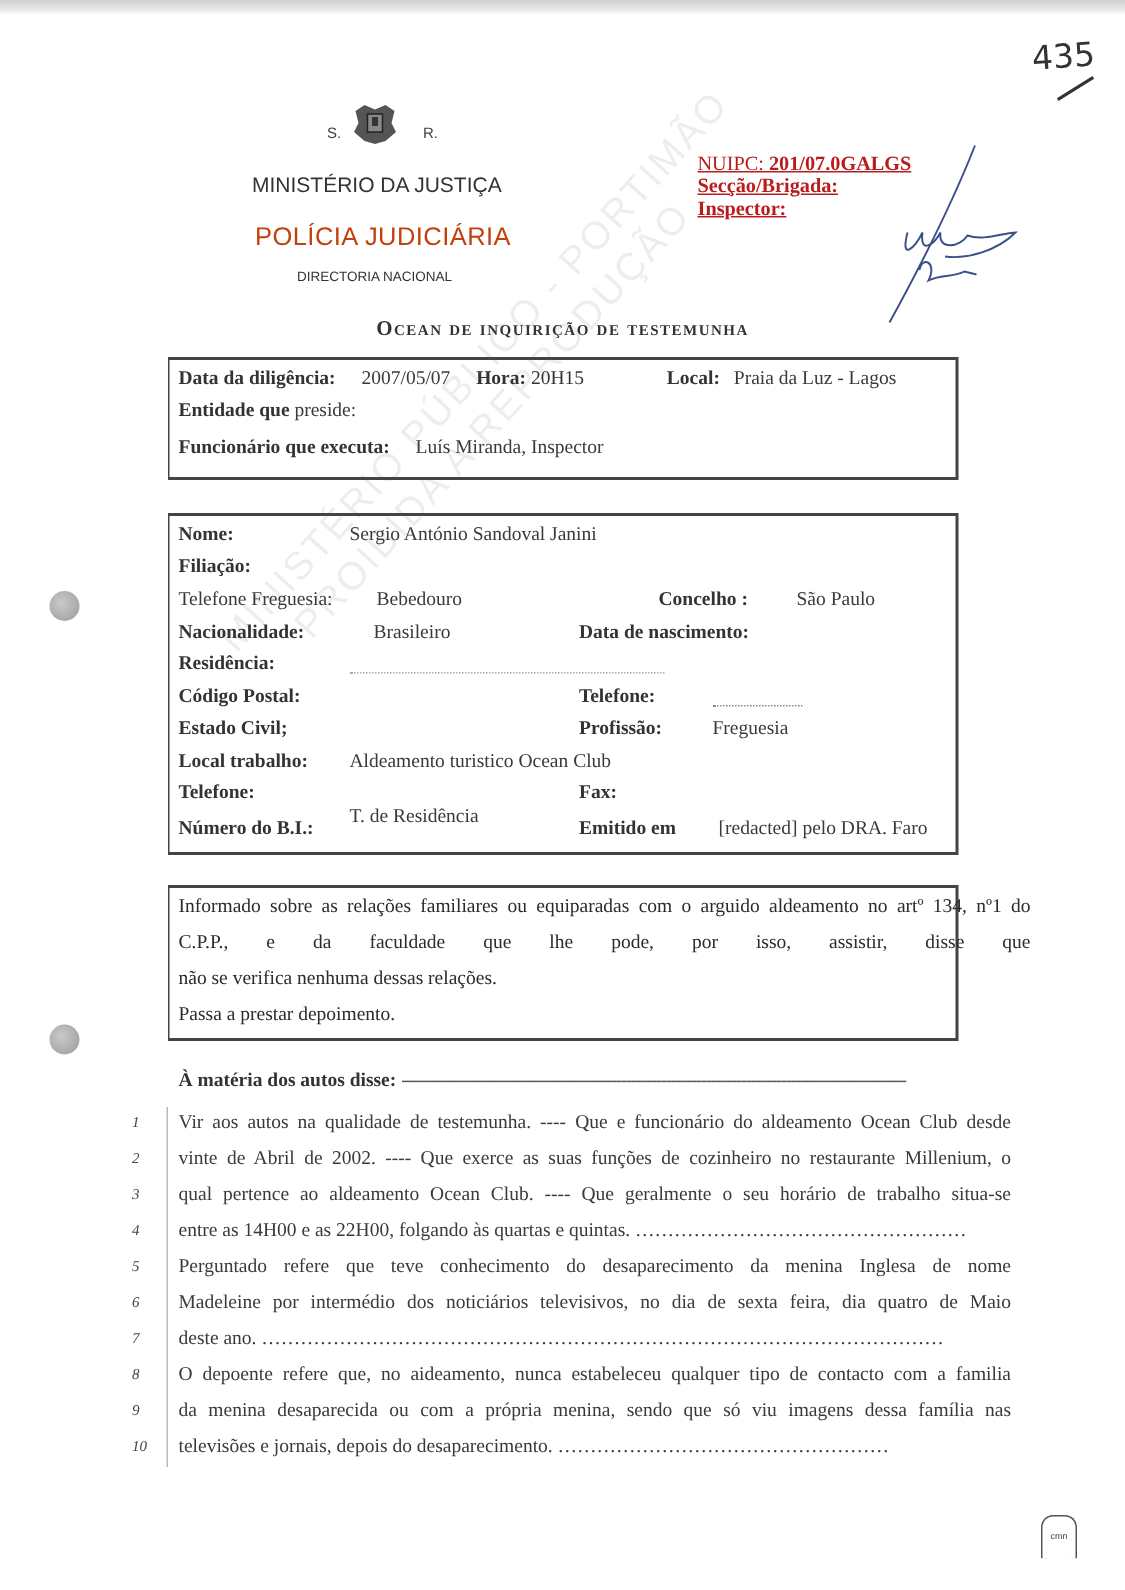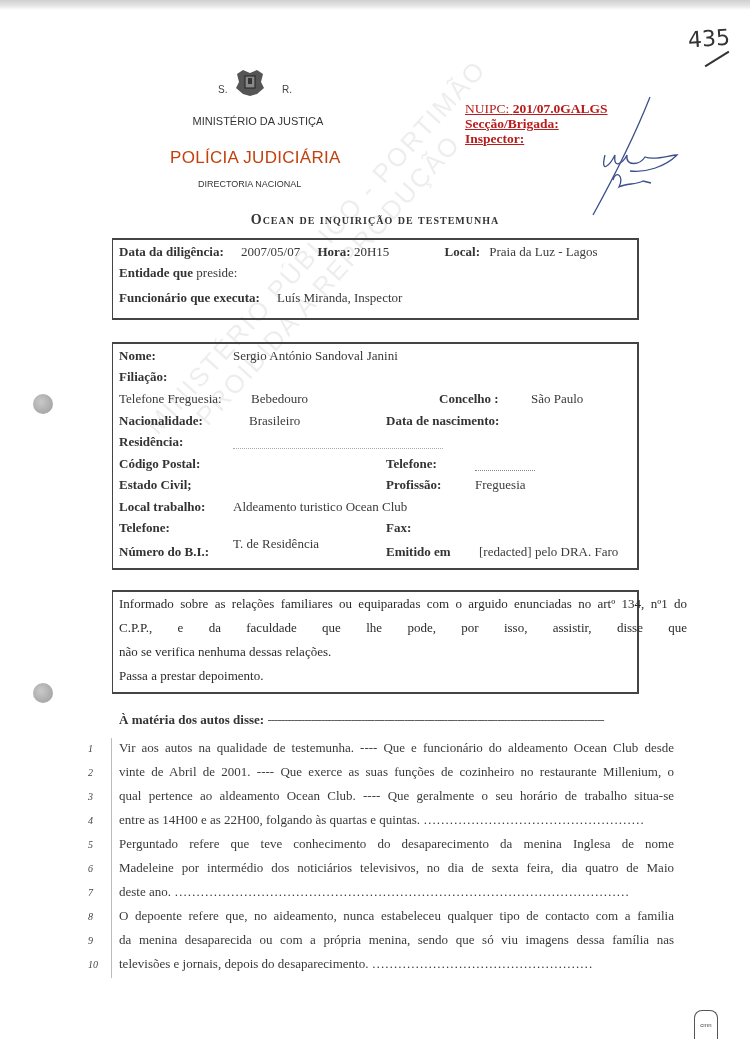--- a/index.html
+++ b/index.html
@@ -20,22 +20,22 @@
   .page-num-stroke {
     position: absolute; left: 703px; top: 58px; width: 28px; height: 2px;
     background: #333; transform: rotate(-32deg);
   }
   .punch { position: absolute; width: 20px; height: 20px; border-radius: 50%;
     background: radial-gradient(circle at 40% 40%, #c9c9c9, #9a9a9a); }
 
   
   .sr { position: absolute; top: 84px; font-family: "Liberation Sans", sans-serif; font-size: 10px; color:#444;}
   .emblem { position: absolute; left: 233px; top: 68px; width: 34px; height: 30px; }
-  .ministry { position: absolute; left: 168px; top: 115px; width: 180px; text-align: center;
-    font-family: "Liberation Sans", sans-serif; font-size: 11px; color: #333; }
+  .ministry { position: absolute; left: 168px; top: 115px; width: 180px; text-align: left;
+    font-family: "Liberation Sans", sans-serif; font-size: 14px; color: #333; }
   .policia { position: absolute; left: 170px; top: 148px;
     font-family: Liberation Sans, sans-serif; font-size: 17px; color: #c2410c; letter-spacing: 0.3px;}
   .directoria { position: absolute; left: 198px; top: 179px;
     font-family: "Liberation Sans", sans-serif; font-size: 9px; color: #333; }
   .nuipc { position: absolute; left: 465px; top: 101px; font-size: 13.5px; font-weight: bold; line-height: 15px; color:#b91c1c;text-decoration:underline;}
   .nuipc .lbl { font-weight: normal; }
   .signature { position: absolute; left: 585px; top: 95px; width: 130px; height: 130px; }
 
   .doc-title { position: absolute; left: 0; width: 750px; top: 212px; text-align: center;
     font-size: 14px; letter-spacing: 1px; color: #333; font-variant: small-caps; font-weight: bold; }
@@ -152,38 +152,38 @@
   <div class="row" style="left:6px;top:176px;"><span class="b">Telefone:</span></div>
   <div class="row" style="left:273px;top:176px;"><span class="b">Fax:</span></div>
 
   <div class="row" style="left:6px;top:200px;"><span class="b">Número do B.I.:</span></div>
   <div class="row" style="left:120px;top:192px;"><span class="n">T. de Residência</span></div>
   <div class="row" style="left:273px;top:200px;"><span class="b">Emitido em</span></div>
   <div class="row" style="left:366px;top:200px;"><span class="n">[redacted] pelo DRA. Faro</span></div>
 </div>
 
 <div class="box" style="top:590px;height:100px;">
-  <div class="row justify" style="left:6px;top:4px;width:568px;">Informado sobre as relações familiares ou equiparadas com o arguido enunciadas no artº 134, nº1 do</div>
+  <div class="row justify" style="left:6px;top:4px;width:568px;">Informado sobre as relações familiares ou equiparadas com o arguido aldeamento no artº 134, nº1 do</div>
   <div class="row justify" style="left:6px;top:28px;width:568px;">C.P.P., e da faculdade que lhe pode, por isso, assistir, disse que</div>
   <div class="row" style="left:6px;top:52px;">não se verifica nenhuma dessas relações.</div>
   <div class="row" style="left:6px;top:76px;">Passa a prestar depoimento.</div>
 </div>
 
 <div class="dash-line">
   <span class="b">À matéria dos autos disse:</span>
   <span style="color:#555;letter-spacing:-1px;">-----------------------------------------------------------------------------------------------------</span>
 </div>
 
 <div class="body-bar"></div>
 
 <div id="statement-lines">
     <div class="line-nums" style="top: 743px;">1</div>
     <div class="body-line justify" style="top: 740px;">Vir aos autos na qualidade de testemunha. ---- Que e funcionário do aldeamento Ocean Club desde</div>
     <div class="line-nums" style="top: 767px;">2</div>
-    <div class="body-line justify" style="top: 764px;">vinte de Abril de 2001. ---- Que exerce as suas funções de cozinheiro no restaurante Millenium, o</div>
+    <div class="body-line justify" style="top: 764px;">vinte de Abril de 2002. ---- Que exerce as suas funções de cozinheiro no restaurante Millenium, o</div>
     <div class="line-nums" style="top: 791px;">3</div>
     <div class="body-line justify" style="top: 788px;">qual pertence ao aldeamento Ocean Club. ---- Que geralmente o seu horário de trabalho situa-se</div>
     <div class="line-nums" style="top: 815px;">4</div>
     <div class="body-line" style="top: 812px;">entre as 14H00 e as 22H00, folgando às quartas e quintas. ……………………………………………</div>
     <div class="line-nums" style="top: 839px;">5</div>
     <div class="body-line justify" style="top: 836px;">Perguntado refere que teve conhecimento do desaparecimento da menina Inglesa de nome</div>
     <div class="line-nums" style="top: 863px;">6</div>
     <div class="body-line justify" style="top: 860px;">Madeleine por intermédio dos noticiários televisivos, no dia de sexta feira, dia quatro de Maio</div>
     <div class="line-nums" style="top: 887px;">7</div>
     <div class="body-line" style="top: 884px;">deste ano. ……………………………………………………………………………………………</div>

